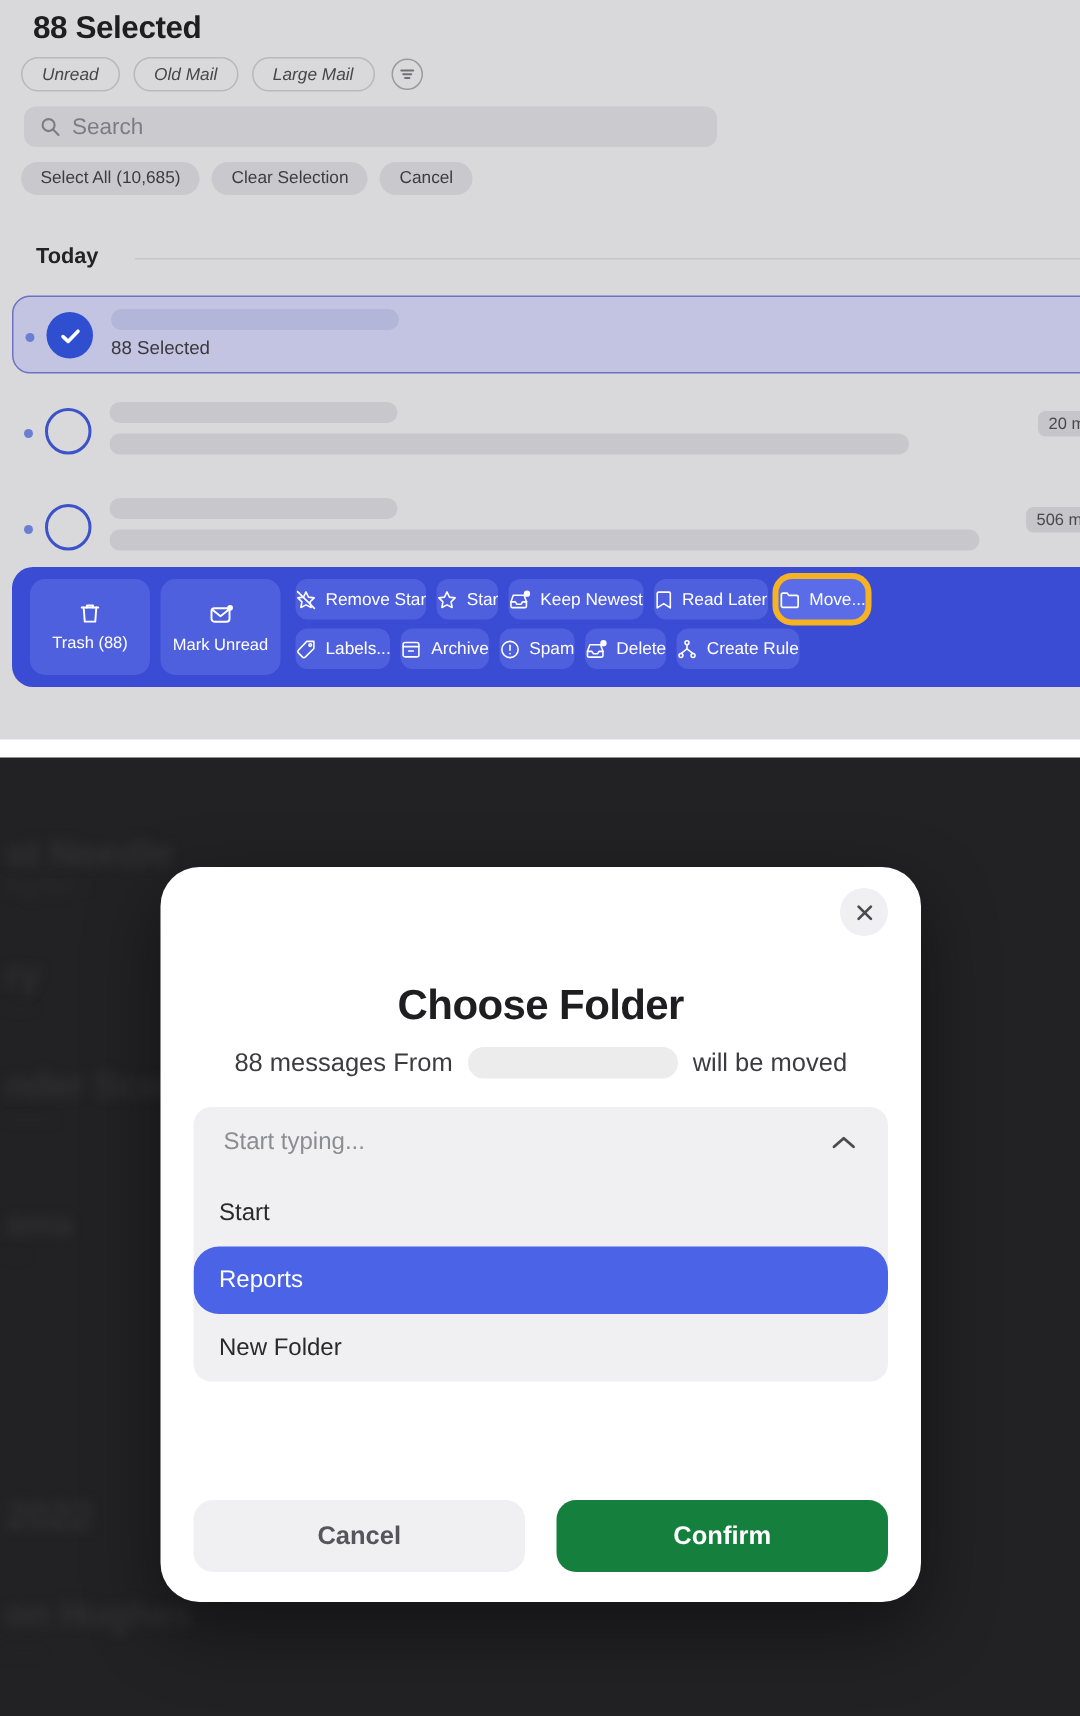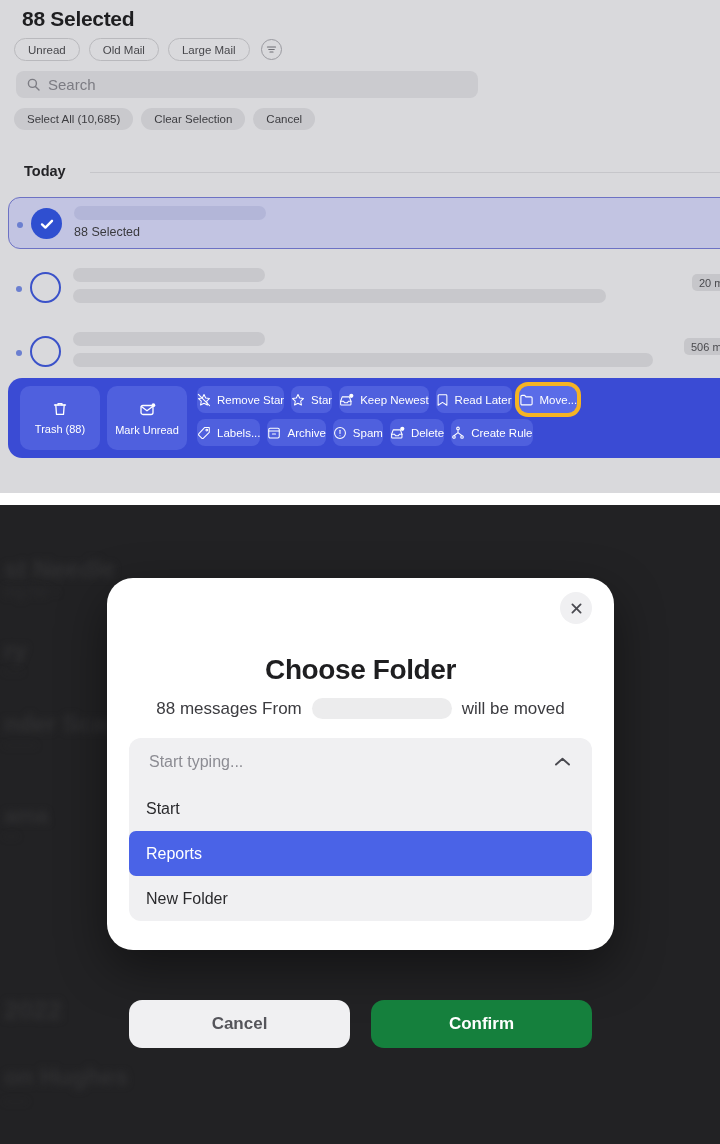--- a/index.html
+++ b/index.html
@@ -28,20 +28,21 @@
   .chips-row {
     position: absolute; left: 14px; top: 38px;
     display: flex; align-items: center; gap: 9px;
   }
   .chip {
     height: 23px; padding: 0 13px;
     border: 1px solid #b9b9bd; border-radius: 12px;
     display: flex; align-items: center; justify-content: center;
     font-size: 11.5px; color: #47474b; background: transparent;
     white-space: nowrap;
+    font-style: italic;
   }
   .filter-icon-btn {
     width: 21px; height: 21px; border-radius: 50%;
     border: 1px solid #9a9aa0;
     display: flex; align-items: center; justify-content: center;
     margin-left: 2px;
   }
   .filter-icon-btn svg { display: block; }
 
   .search-bar {
@@ -156,21 +157,21 @@
   .bg-ghost {
     position: absolute; color: #303032;
     font-weight: bold; filter: blur(3.5px);
     white-space: nowrap; user-select: none;
   }
   .bg-ghost.sm { font-weight: normal; color: #2b2b2d; }
 
   
   .modal {
     position: absolute; left: 107px; top: 578px;
-    width: 507px; height: 372px;
+    width: 507px; height: 490px;
     background: #ffffff; border-radius: 26px;
     box-shadow: 0 18px 50px rgba(0,0,0,0.45);
   }
   .modal-close {
     position: absolute; right: 22px; top: 14px;
     width: 32px; height: 32px; border-radius: 50%;
     background: #f0f0f2;
     display: flex; align-items: center; justify-content: center;
   }
   .modal-title {
@@ -199,21 +200,21 @@
     display: flex; align-items: center; justify-content: space-between;
   }
   .combo-input .ph { font-size: 16px; color: #8c8c93; }
   .opt {
     height: 45px; padding: 0 17px;
     display: flex; align-items: center;
     font-size: 16px; color: #2a2a2d;
   }
   .opt.active {
     background: #4a63e7; color: #ffffff;
-    border-radius: 7px; margin: 0 0 0 0;
+    border-radius: 17px; margin: 0 0 0 0;
   }
 
   .modal-foot {
     position: absolute; left: 22px; top: 422px;
     width: 463px; display: flex; gap: 21px;
   }
   .btn-cancel, .btn-confirm {
     flex: 1; height: 48px; border-radius: 13px;
     display: flex; align-items: center; justify-content: center;
     font-size: 17px; font-weight: bold;

